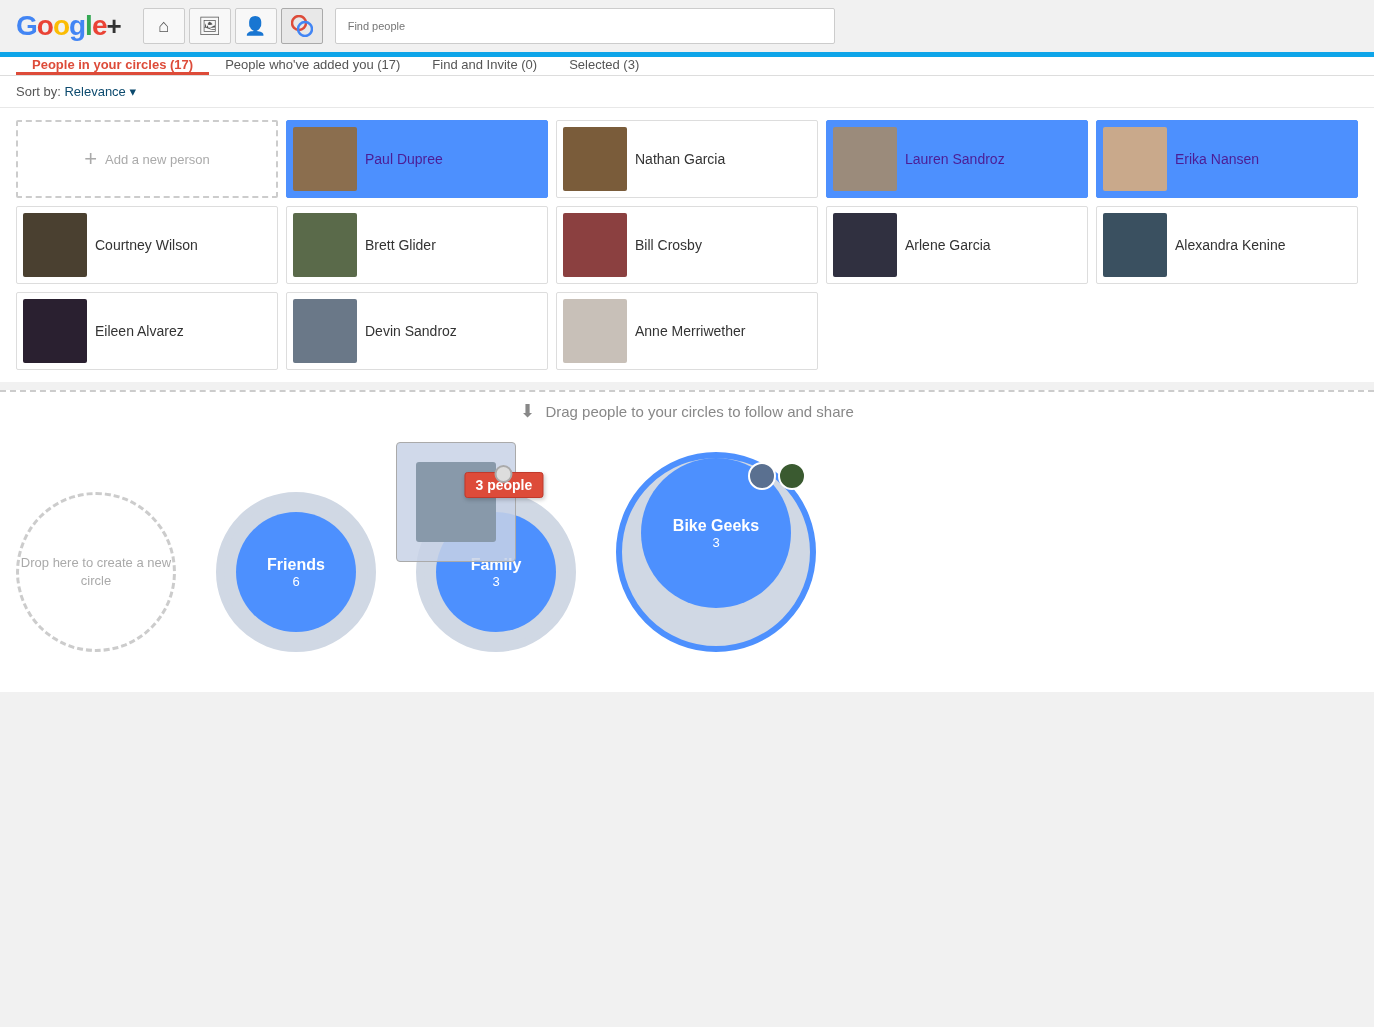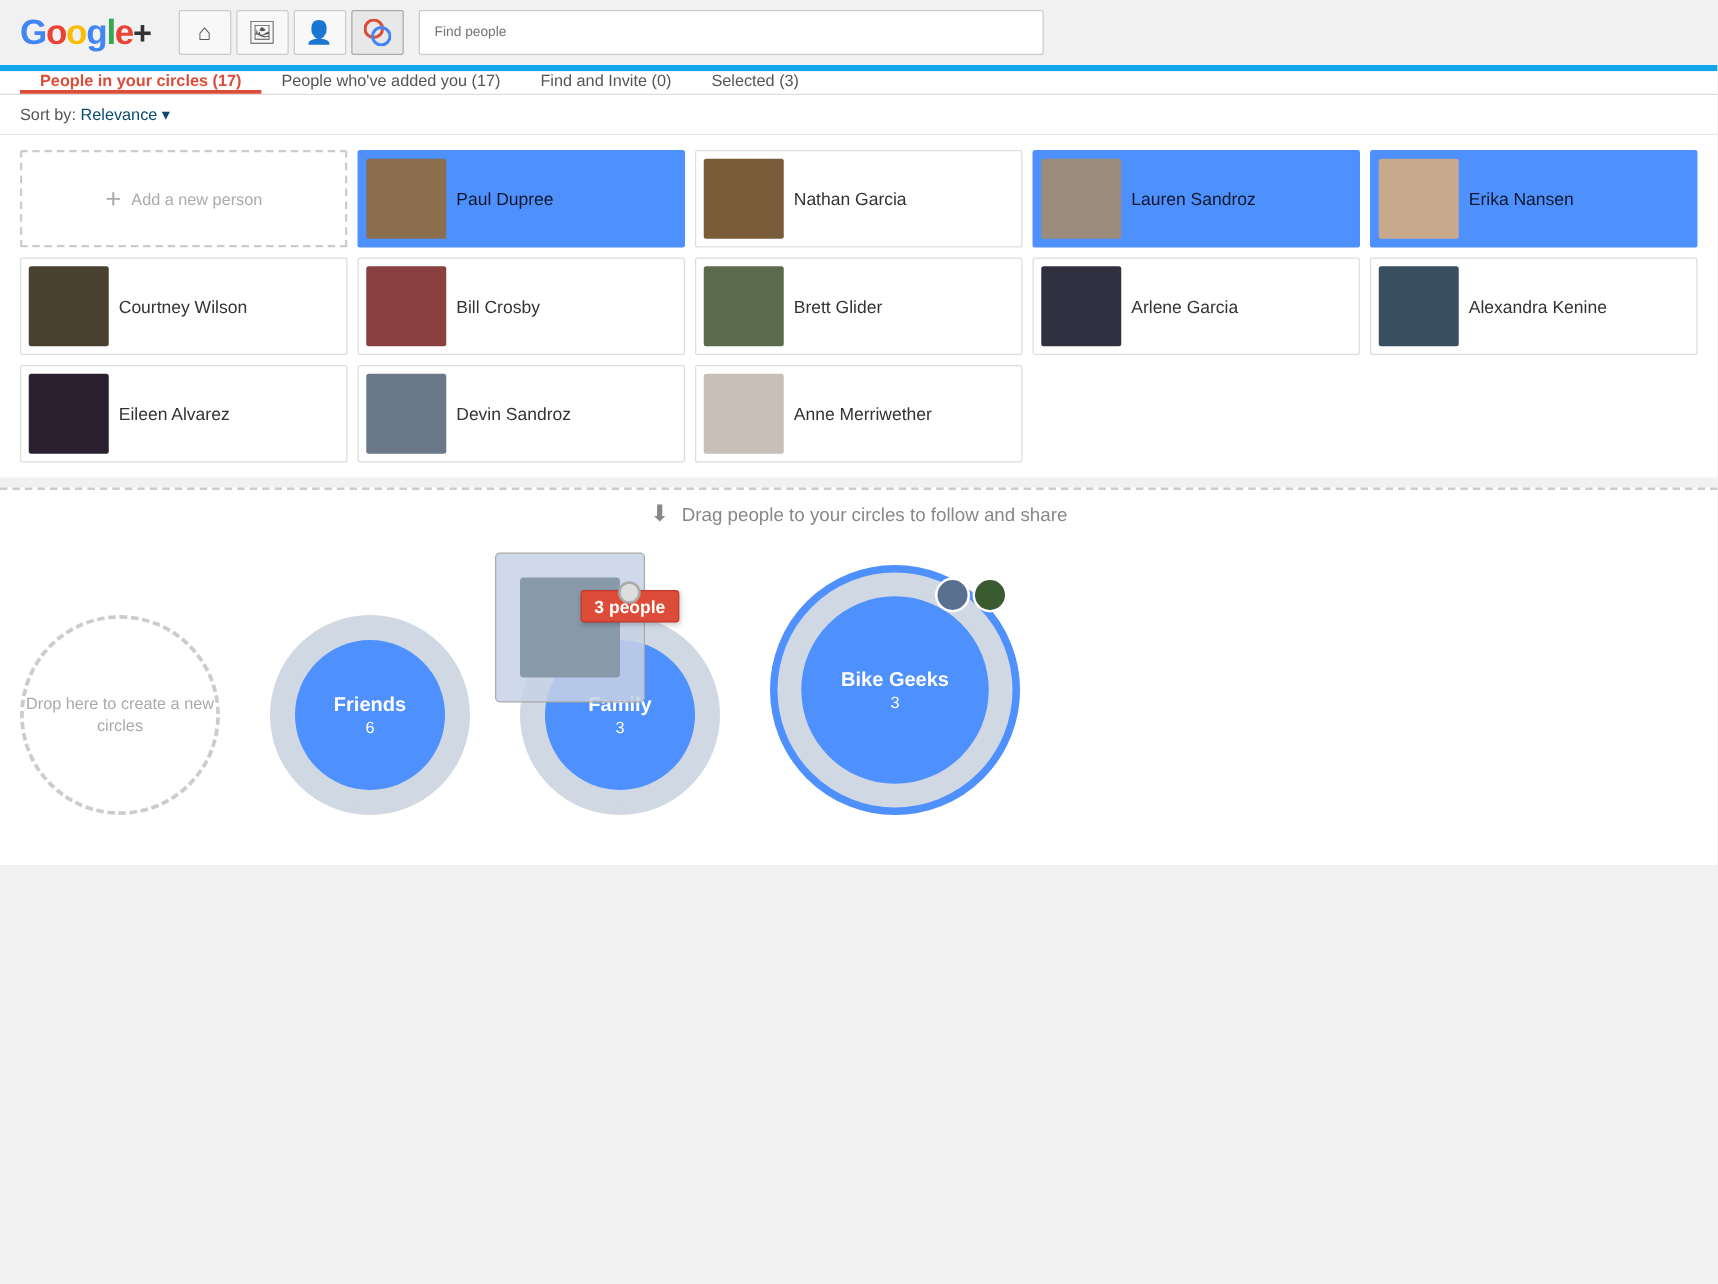--- a/index.html
+++ b/index.html
@@ -113,21 +113,21 @@
       padding: 6px;
       cursor: pointer;
       min-height: 70px;
       gap: 8px;
     }
     .person-card.selected {
       background: #4d90fe;
       border-color: #4d90fe;
     }
     .person-card.selected .person-name {
-      color: #0f172a;
+      color: #4c1d95;
       text-align: center;
     }
 
     .person-avatar {
       width: 64px;
       height: 64px;
       border-radius: 2px;
       flex-shrink: 0;
       object-fit: cover;
       overflow: hidden;
@@ -263,21 +263,20 @@
 
     
     .circle-bike {
       width: 200px;
       height: 200px;
       border-radius: 50%;
       border: 6px solid #4d90fe;
       background: #d0d8e4;
       display: flex;
       align-items: center;
-      justify-content: center;
       flex-direction: column;
       cursor: pointer;
       position: relative;
     }
     .circle-bike-inner {
       width: 150px;
       height: 150px;
       border-radius: 50%;
       background: #4d90fe;
       display: flex;
@@ -423,27 +422,27 @@
     <div class="person-avatar av-erika"></div>
     <span class="person-name">Erika Nansen</span>
   </div>
 
   <div class="person-card">
     <div class="person-avatar av-courtney"></div>
     <span class="person-name">Courtney Wilson</span>
   </div>
 
   <div class="person-card">
+    <div class="person-avatar av-brett"></div>
+    <span class="person-name">Brett Glider</span>
+  </div>
+
+  <div class="person-card">
     <div class="person-avatar av-bill"></div>
     <span class="person-name">Bill Crosby</span>
-  </div>
-
-  <div class="person-card">
-    <div class="person-avatar av-brett"></div>
-    <span class="person-name">Brett Glider</span>
   </div>
 
   <div class="person-card">
     <div class="person-avatar av-arlene"></div>
     <span class="person-name">Arlene Garcia</span>
   </div>
 
   <div class="person-card">
     <div class="person-avatar av-alexandra"></div>
     <span class="person-name">Alexandra Kenine</span>
@@ -469,21 +468,21 @@
 
 <div id="drag-hint">
   <span class="arrow-down">⬇</span>
   <span>Drag people to your circles to follow and share</span>
 </div>
 
 <div id="circles-area">
 
   <div class="circle-container">
     <div class="circle-drop">
-      <span>Drop here to create a new circles</span>
+      <span>Drop here to create a new circle</span>
     </div>
   </div>
 
   <div class="circle-container">
     <div class="circle-solid">
       <div class="circle-inner">
         <span class="circle-label">Friends</span>
         <span class="circle-count">6</span>
       </div>
     </div>

